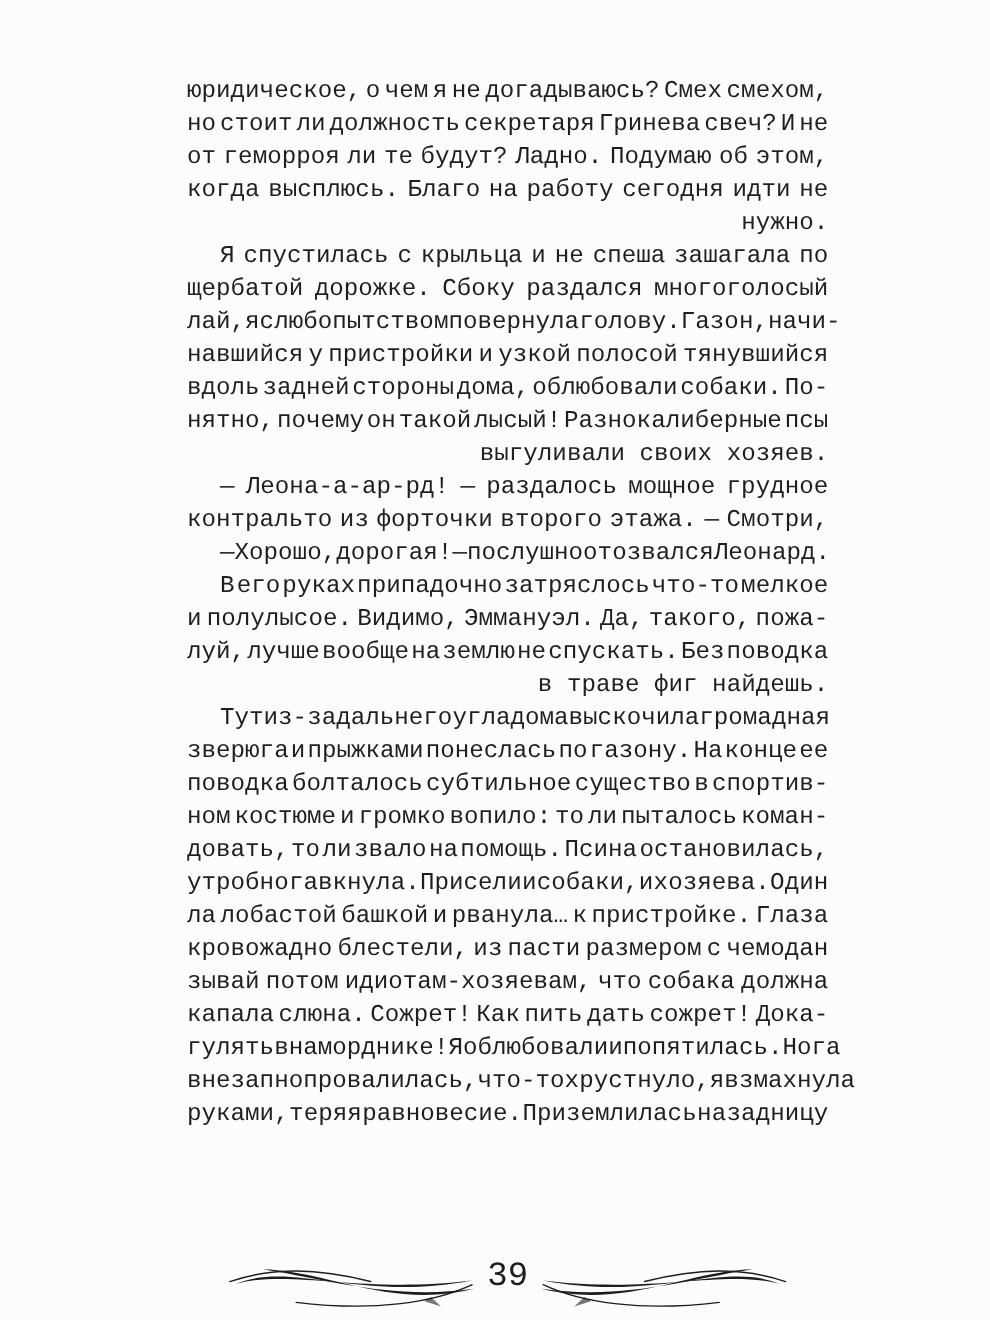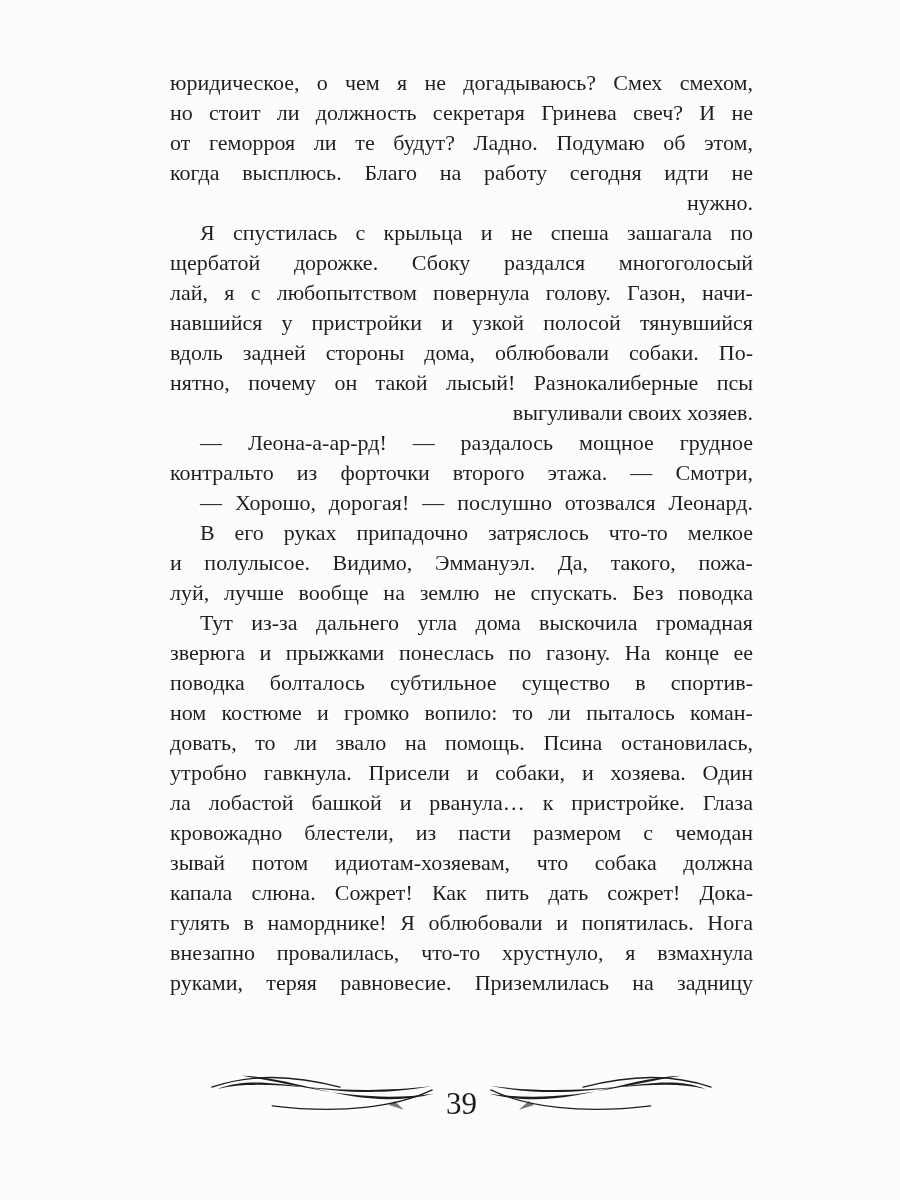--- a/index.html
+++ b/index.html
@@ -4,40 +4,40 @@
 <style>
   html,body{margin:0;padding:0;}
   body{
     width:900px;height:1200px;
     background:#fcfcfc;
     position:relative;
     font-family:"Liberation Serif", serif;
     color:#1f1f1f;
     overflow:hidden;
   }
-  .page{position:absolute;inset:0;}
+  .page{position:absolute;inset:0;font-family:Liberation Mono, monospace;}
   .text-block{
     position:absolute;
     left:170px;top:68px;width:583px;
     font-size:22px;
   }
   .paragraph{margin:0;}
   .line{
     display:flex;
     justify-content:space-between;
     height:30px;line-height:30px;
     white-space:nowrap;
     overflow:visible;
   }
   .line.indent{padding-left:30px;}
   .line.final{display:block;text-align:right;}
   .footer{
     position:absolute;
-    left:170px;top:1056px;width:583px;height:58px;
-    display:flex;align-items:flex-end;justify-content:center;
+    left:170px;top:1140px;width:583px;height:58px;
+    display:flex;align-items:flex-start;justify-content:center;
     gap:6px;
   }
   .flourish{width:226px;height:52px;flex:0 0 auto;}
   .flourish.right{transform:scaleX(-1);}
   .page-number{
     font-size:31px;line-height:1;
     position:relative;top:5px;
     padding:0 4px;
     color:#1d1d1d;
   }
@@ -204,20 +204,21 @@
           <span>луй,</span>
           <span>лучше</span>
           <span>вообще</span>
           <span>на</span>
           <span>землю</span>
           <span>не</span>
           <span>спускать.</span>
           <span>Без</span>
           <span>поводка</span>
         </div>
+        <div class="line final">в траве фиг найдешь.</div>
       </div>
       <div class="paragraph">
         <div class="line indent">
           <span>Тут</span>
           <span>из-за</span>
           <span>дальнего</span>
           <span>угла</span>
           <span>дома</span>
           <span>выскочила</span>
           <span>громадная</span>

